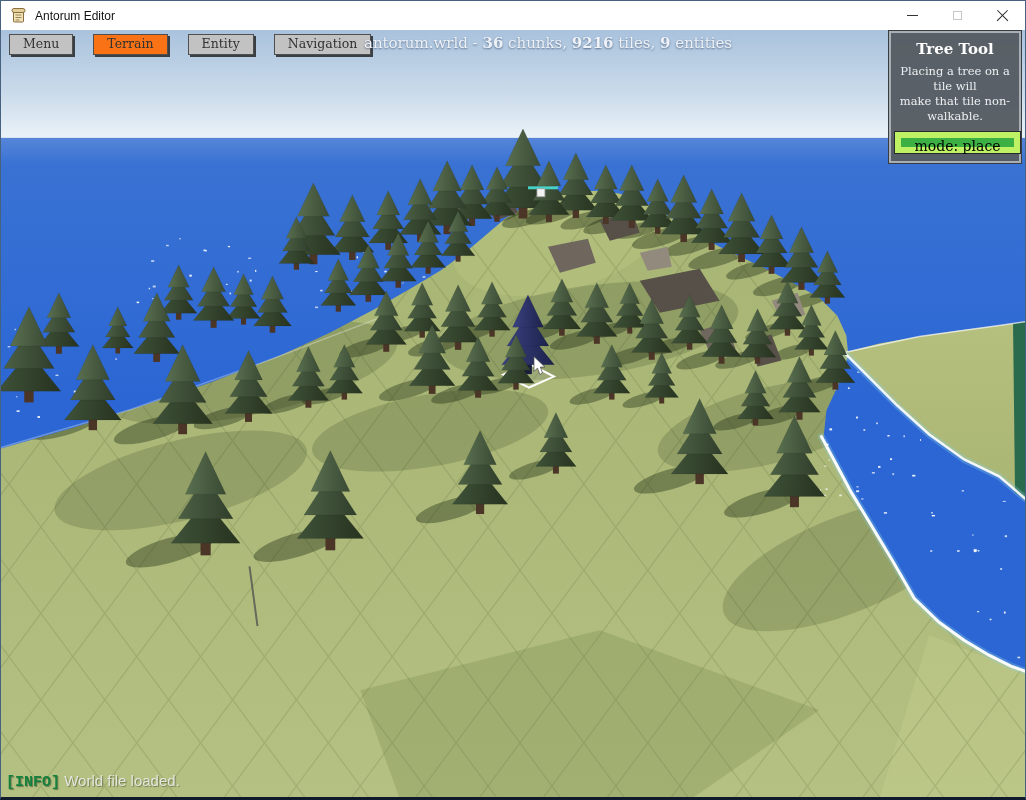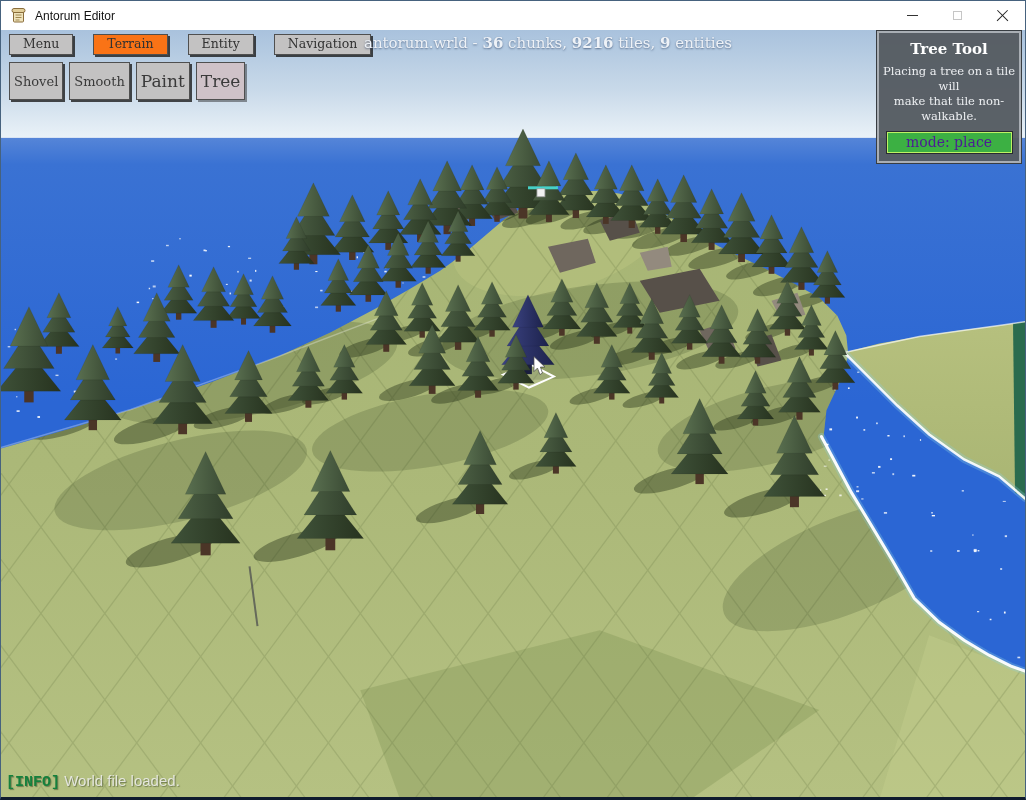--- a/index.html
+++ b/index.html
@@ -39,31 +39,31 @@
   .tool-btn{height:38px;min-width:36px;padding:2px 4px;margin-right:6px;font-size:17px;color:#3a3a3a;}
   .tool-btn.small{font-size:13px;}
   .tool-btn.active{background:#cfc2c8;box-shadow:2px 2px 0 rgba(28,28,28,.45);}
   .header-status{
     position:absolute;left:547px;top:4px;transform:translateX(-50%);white-space:nowrap;
     font-family:"DejaVu Serif",serif;font-size:15px;color:#eef2f7;
     text-shadow:0 1px 2px rgba(40,60,95,.65);
   }
   .header-status b{font-weight:bold;}
   .tree-tool-panel{
-    position:absolute;top:1px;right:4px;width:144px;
+    position:absolute;top:1px;right:4px;width:132px;
     background:rgba(86,92,98,.97);border:2px solid #a9aeb4;
     box-shadow:0 0 0 1px #383d42;color:#fff;text-align:center;
     font-family:"DejaVu Serif",serif;padding:7px 4px 8px;
   }
   .panel-title{font-size:15px;font-weight:bold;}
   .panel-desc{font-size:11.5px;line-height:1.3;margin-top:6px;color:#edeff2;}
   .mode-btn{
     display:block;margin:8px auto 0;width:125px;height:21px;
-    background:#3cb043;border:1px solid #bef264;box-shadow:0 0 0 1px #272b30;
-    color:#4c1d95;font-family:"DejaVu Serif",serif;font-size:14px;line-height:1;cursor:pointer;
+    background:#3cb043;border:6px solid #bef264;box-shadow:0 0 0 1px #272b30;
+    color:#000000;font-family:"DejaVu Serif",serif;font-size:14px;line-height:1;cursor:pointer;
   }
   .status-message{
     position:absolute;left:5px;bottom:6px;font-size:15px;color:#f2f2f2;
     text-shadow:1px 1px 1px rgba(55,65,35,.55);
   }
   .status-message .tag{font-weight:bold;color:#15803d;font-family:Liberation Mono, monospace;}
   .status-message .msg{color:rgba(240,240,240,.85);}
 </style>
 </head>
 <body>
@@ -867,26 +867,20 @@
           <rect x="537" y="188" width="8" height="8" fill="#f2f2f2" stroke="#9a9a9a" stroke-width="0.8"></rect>
         </g>
       </svg>
 
     <div class="tabs-row">
         <button class="ui-btn tab-btn">Menu</button>
         <button class="ui-btn tab-btn active">Terrain</button>
         <button class="ui-btn tab-btn">Entity</button>
         <button class="ui-btn tab-btn">Navigation</button>
       </div>
-    <div class="tools-row">
-        <button class="ui-btn tool-btn small">Shovel</button>
-        <button class="ui-btn tool-btn small">Smooth</button>
-        <button class="ui-btn tool-btn">Paint</button>
-        <button class="ui-btn tool-btn active">Tree</button>
-      </div>
 
     <div class="header-status"><span>antorum.wrld - </span><b>36</b><span> chunks, </span><b>9216</b><span> tiles, </span><b>9</b><span> entities</span></div>
 
     <div class="tree-tool-panel">
       <div class="panel-title">Tree Tool</div>
       <div class="panel-desc">
         <div>Placing a tree on a tile will</div>
         <div>make that tile non-walkable.</div>
       </div>
       <button class="mode-btn">mode: place</button>

